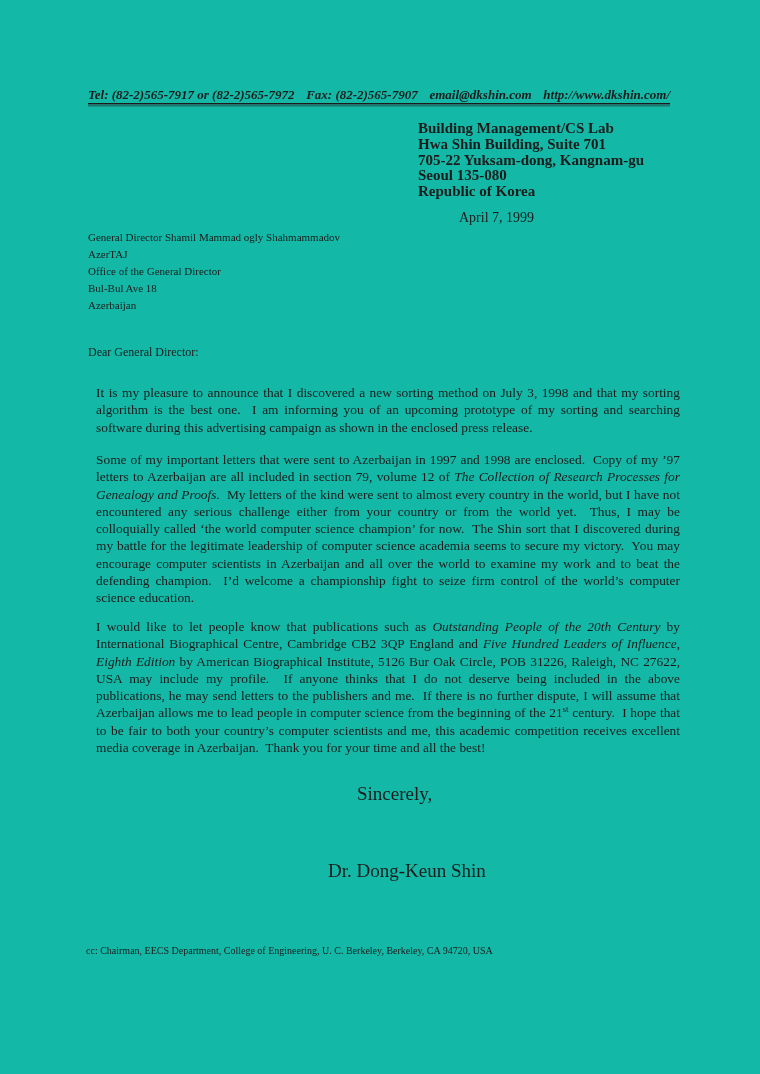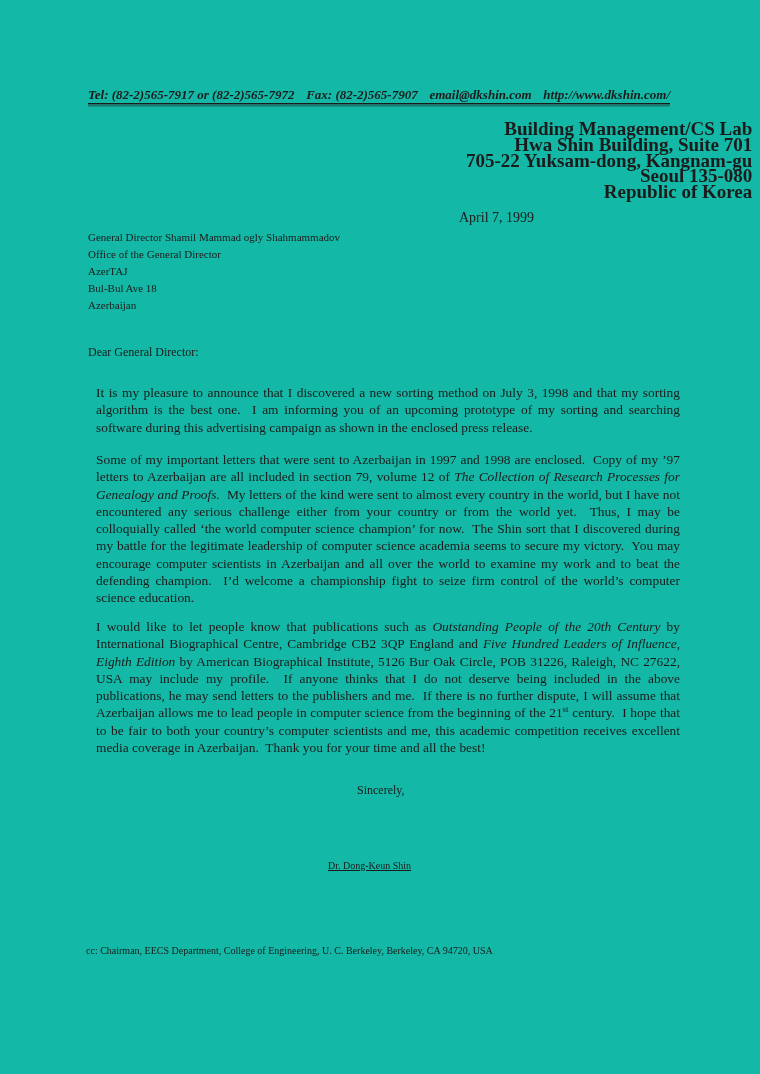--- a/index.html
+++ b/index.html
@@ -18,45 +18,45 @@
     display: flex; justify-content: space-between;
     font-style: italic; font-weight: 700;
     font-size: 13px; line-height: 15px;
     padding-bottom: 1px;
     border-bottom: 1.5px solid #1b1b1b;
     box-shadow: 0 2.5px 0 rgba(40,40,40,0.45);
     white-space: nowrap;
   }
   .sender {
     position: absolute;
-    left: 466px; top: 121px;
+    left: 418px; top: 121px;
     font-weight: 700;
-    font-size: 19px; line-height: 15.8px; text-align: right;
+    font-size: 15px; line-height: 15.8px;
   }
   .date  { position: absolute; left: 459px; top: 210px; font-size: 14px; }
   .recipient {
     position: absolute;
     left: 88px; top: 229px;
     font-size: 11px; line-height: 17px;
   }
   .salutation { position: absolute; left: 88px; top: 345px; font-size: 12px; }
   .para {
     position: absolute;
     left: 88px; width: 584px;
     margin: 8px;
     font-size: 13.4px; line-height: 17.3px;
     text-align: justify;
   }
   .p1 { top: 376px; }
   .p2 { top: 443px; }
   .p3 { top: 610px; }
   .it { font-style: italic; }
   .para sup { font-size: 9px; line-height: 0; vertical-align: super; }
-  .sincerely { position: absolute; left: 357px; top: 783px; font-size: 12px; }
-  .signature { position: absolute; left: 328px; top: 860px; font-size: 10px; text-decoration: underline; }
+  .sincerely { position: absolute; left: 357px; top: 783px; font-size: 19px; }
+  .signature { position: absolute; left: 328px; top: 860px; font-size: 19px; }
   .cc        { position: absolute; left: 86px;  top: 945px; font-size: 10px; }
 </style>
 </head>
 <body>
 
 <div class="page">
 
   <div class="letterhead">
     <span>Tel: (82-2)565-7917 or (82-2)565-7972</span>
     <span>Fax: (82-2)565-7907</span>
@@ -69,22 +69,22 @@
     <div>Hwa Shin Building, Suite 701</div>
     <div>705-22 Yuksam-dong, Kangnam-gu</div>
     <div>Seoul 135-080</div>
     <div>Republic of Korea</div>
   </div>
 
   <div class="date">April 7, 1999</div>
 
   <div class="recipient">
     <div>General Director Shamil Mammad ogly Shahmammadov</div>
+    <div>AzerTAJ</div>
     <div>Office of the General Director</div>
-    <div>AzerTAJ</div>
     <div>Bul-Bul Ave 18</div>
     <div>Azerbaijan</div>
   </div>
 
   <div class="salutation">Dear General Director:</div>
 
   <p class="para p1"><span>It is my pleasure to announce that I discovered a new sorting method on July 3, 1998 and that my sorting algorithm is the best one.&nbsp; I am informing you of an upcoming prototype of my sorting and searching software during this advertising campaign as shown in the enclosed press release.</span></p>
   <p class="para p2"><span>Some of my important letters that were sent to Azerbaijan in 1997 and 1998 are enclosed.&nbsp; Copy of my ’97 letters to Azerbaijan are all included in section 79, volume 12 of </span><span class="it">The Collection of Research Processes for Genealogy and Proofs.</span><span>&nbsp; My letters of the kind were sent to almost every country in the world, but I have not encountered any serious challenge either from your country or from the world yet.&nbsp; Thus, I may be colloquially called ‘the world computer science champion’ for now.&nbsp; The Shin sort that I discovered during my battle for the legitimate leadership of computer science academia seems to secure my victory.&nbsp; You may encourage computer scientists in Azerbaijan and all over the world to examine my work and to beat the defending champion.&nbsp; I’d welcome a championship fight to seize firm control of the world’s computer science education.</span></p>
   <p class="para p3"><span>I would like to let people know that publications such as </span><span class="it">Outstanding People of the 20th Century</span><span> by International Biographical Centre, Cambridge CB2 3QP England and </span><span class="it">Five Hundred Leaders of Influence</span><span>, </span><span class="it">Eighth Edition</span><span> by American Biographical Institute, 5126 Bur Oak Circle, POB 31226, Raleigh, NC 27622, USA may include my profile.&nbsp; If anyone thinks that I do not deserve being included in the above publications, he may send letters to the publishers and me.&nbsp; If there is no further dispute, I will assume that Azerbaijan allows me to lead people in computer science from the beginning of the 21</span><sup>st</sup><span> century.&nbsp; I hope that to be fair to both your country’s computer scientists and me, this academic competition receives excellent media coverage in Azerbaijan.&nbsp; Thank you for your time and all the best!</span></p>
 

